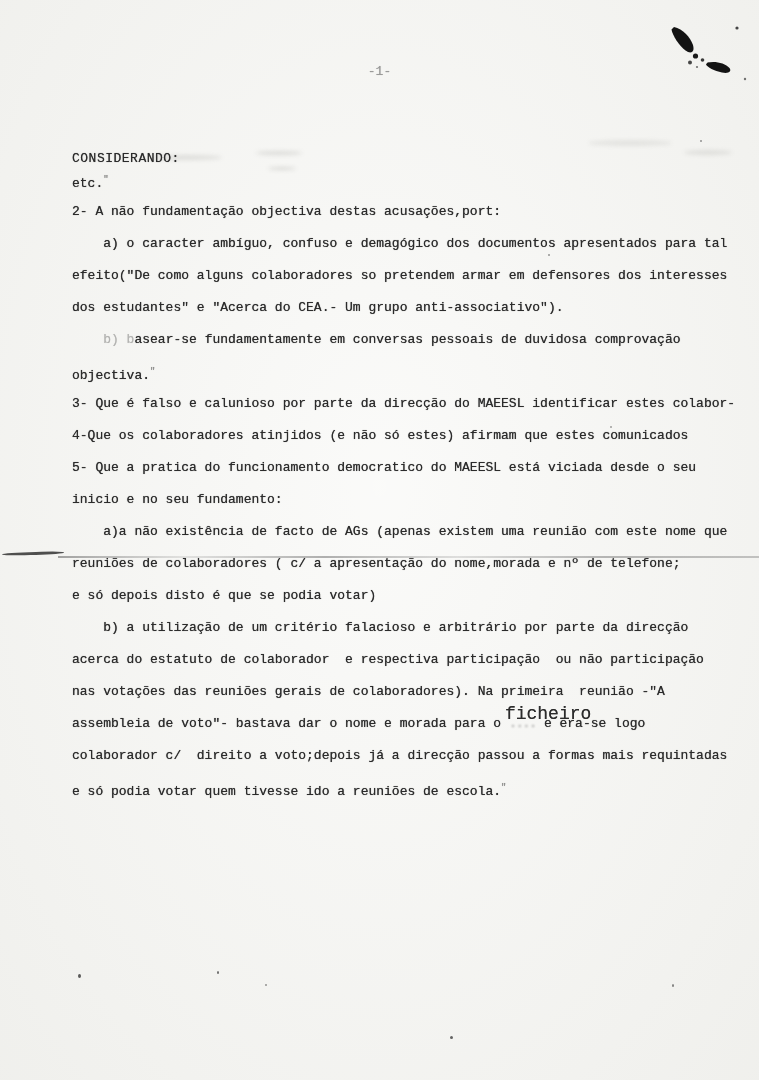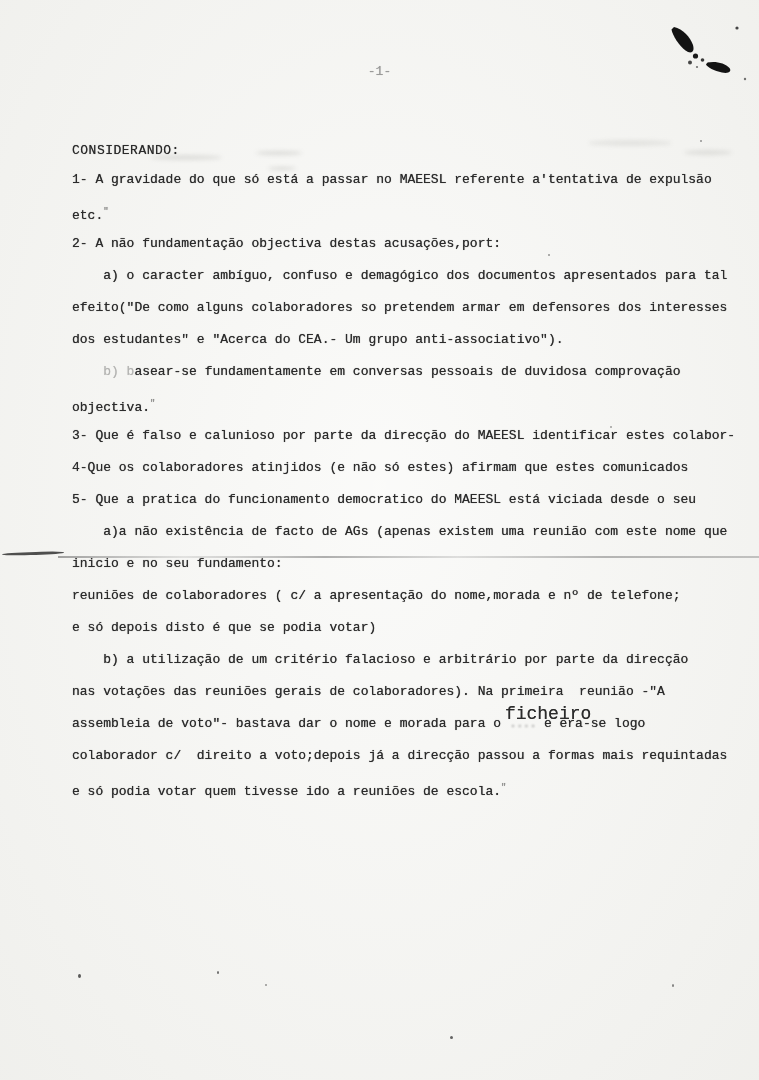--- a/index.html
+++ b/index.html
@@ -19,21 +19,21 @@
     color:#2b2b2b;
     text-shadow:0 0 0.7px rgba(25,25,25,.75);
     white-space:pre;
   }
   .page-number{
     position:absolute;top:64px;left:0;right:0;
     text-align:center;font-size:13px;
     opacity:.45;filter:blur(.4px);
   }
   .heading{
-    position:absolute;top:137px;left:72px;height:28px;line-height:28px;
+    position:absolute;top:145px;left:72px;height:28px;line-height:28px;
     letter-spacing:.5px;
   }
   .doc-lines{
     position:absolute;top:164px;left:72px;width:680px;
   }
   .line{height:32px;line-height:32px;}
   .faint{opacity:.32;filter:blur(.6px);}
   .smudge{opacity:.42;filter:blur(1.2px);letter-spacing:-1px;}
   .supmark{vertical-align:super;font-size:9px;opacity:.55;}
   .ins-wrap{position:relative;display:inline-block;}
@@ -79,36 +79,36 @@
 
   <div class="smear" style="left:150px;top:155px;width:72px;height:5px;opacity:.22;"></div>
   <div class="smear" style="left:256px;top:151px;width:46px;height:4px;opacity:.25;"></div>
   <div class="smear" style="left:268px;top:167px;width:28px;height:3px;opacity:.3;"></div>
   <div class="smear" style="left:588px;top:140px;width:84px;height:6px;opacity:.16;"></div>
   <div class="smear" style="left:684px;top:150px;width:48px;height:5px;opacity:.2;"></div>
 
   <div class="heading typed">CONSIDERANDO:</div>
 
   <div class="doc-lines">
-    <div class="line typed">1- A gravidade do que só está a passar no MAEESL referente a'tentativa de expulsão</div>
     <div class="line typed"><span>etc.</span><span class="supmark">"</span></div>
     <div class="line typed">2- A não fundamentação objectiva destas acusações,port:</div>
     <div class="line typed">    a) o caracter ambíguo, confuso e demagógico dos documentos apresentados para tal</div>
     <div class="line typed">efeito("De como alguns colaboradores so pretendem armar em defensores dos interesses</div>
     <div class="line typed">dos estudantes" e "Acerca do CEA.- Um grupo anti-associativo").</div>
     <div class="line typed"><span>    </span><span class="faint">b) b</span><span>asear-se fundamentamente em conversas pessoais de duvidosa comprovação</span></div>
     <div class="line typed"><span>objectiva.</span><span class="supmark">"</span></div>
     <div class="line typed">3- Que é falso e calunioso por parte da direcção do MAEESL identificar estes colabor-</div>
     <div class="line typed">4-Que os colaboradores atinjidos (e não só estes) afirmam que estes comunicados</div>
     <div class="line typed">5- Que a pratica do funcionamento democratico do MAEESL está viciada desde o seu</div>
+    <div class="line typed">inicio e no seu fundamento:</div>
     <div class="line typed">    a)a não existência de facto de AGs (apenas existem uma reunião com este nome que</div>
-    <div class="line typed">inicio e no seu fundamento:</div>
     <div class="line typed">reuniões de colaboradores ( c/ a apresentação do nome,morada e nº de telefone;</div>
     <div class="line typed">e só depois disto é que se podia votar)</div>
     <div class="line typed">    b) a utilização de um critério falacioso e arbitrário por parte da direcção</div>
+    <div class="line typed">acerca do estatuto de colaborador  e respectiva participação  ou não participação</div>
     <div class="line typed">nas votações das reuniões gerais de colaboradores). Na primeira  reunião -"A</div>
     <div class="line typed"><span>assembleia de voto"- bastava dar o nome e morada para o </span><span class="ins-wrap"><span class="ins">ficheiro</span><span class="smudge">....</span></span><span> e era-se logo</span></div>
     <div class="line typed">colaborador c/  direito a voto;depois já a direcção passou a formas mais requintadas</div>
     <div class="line typed"><span>e só podia votar quem tivesse ido a reuniões de escola.</span><span class="supmark">"</span></div>
   </div>
 
   <div class="crease-left"></div>
   <div class="crease-main"></div>
 
   <div class="speck" style="left:78px;top:974px;width:3px;height:4px;opacity:.8;"></div>

